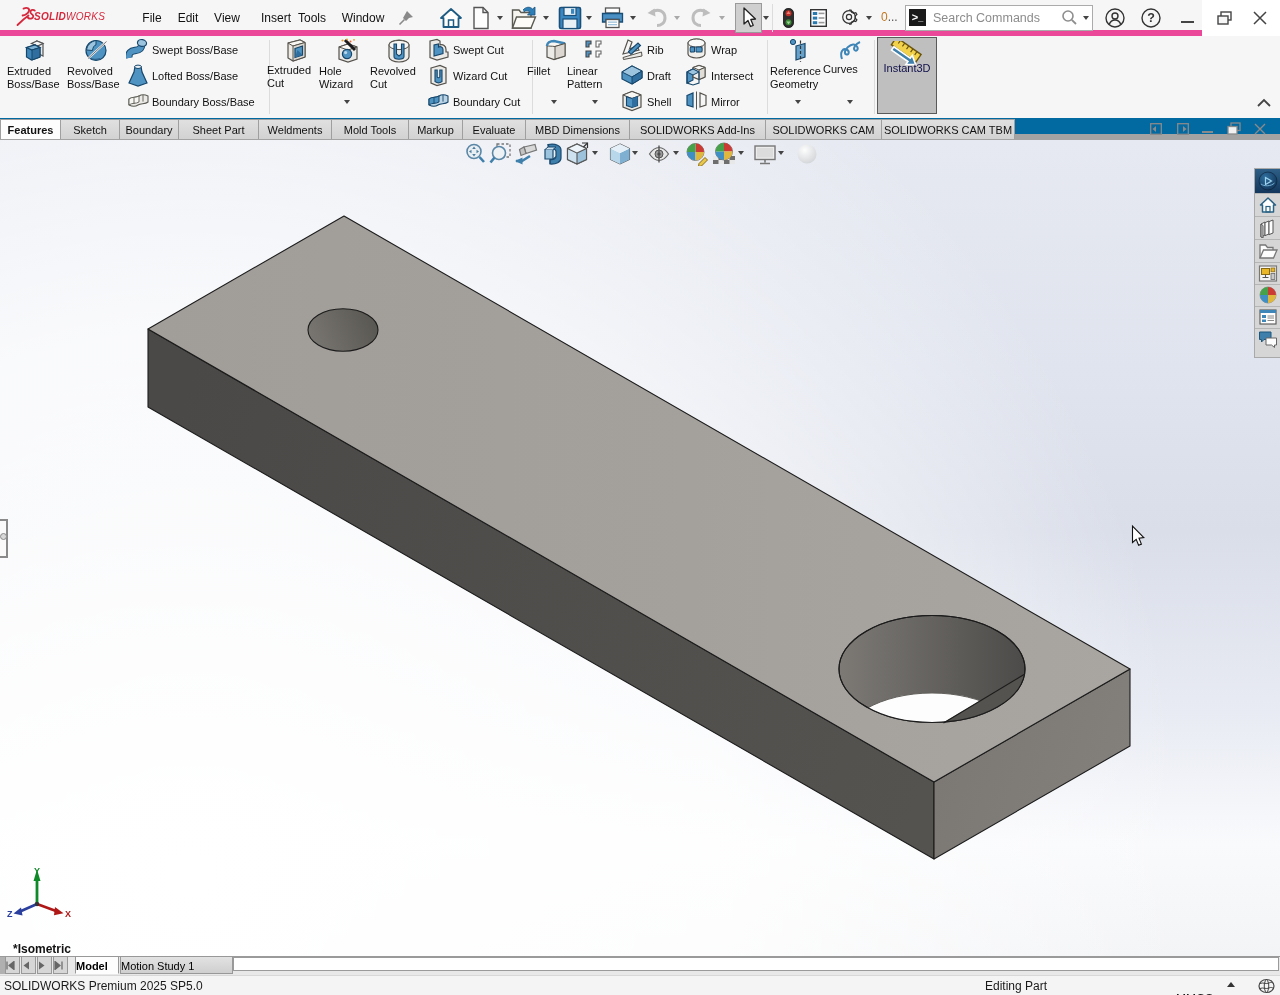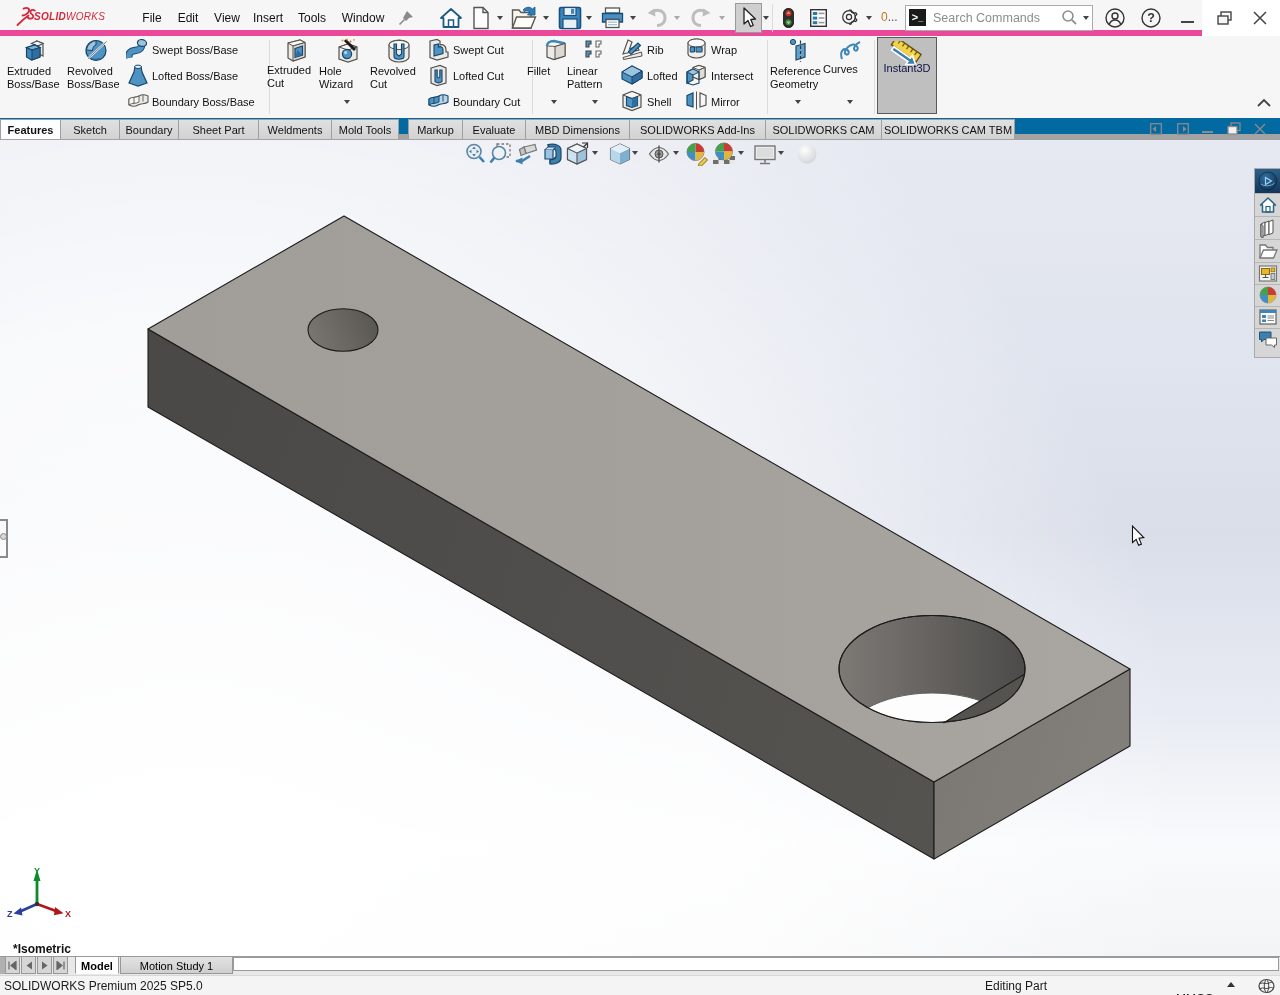--- a/index.html
+++ b/index.html
@@ -13,37 +13,37 @@
 .sm span{vertical-align:middle}
 .caret{position:absolute;width:0;height:0;border-left:3.5px solid transparent;border-right:3.5px solid transparent;border-top:4px solid #444}
 #tabrow{position:absolute;left:0;top:118px;width:1280px;height:22px;background:#0369a1;border-bottom:6px solid #a3a3a3}
 .tab{position:absolute;top:1px;height:20px;line-height:20px;font-size:11px;color:#111;text-align:center;background:linear-gradient(#e0e0e0,#d2d2d2);border:1px solid #9f9f9f;border-bottom:none}
 .tab.active{background:#fdfdfd;font-weight:bold;z-index:2}
 #viewport{position:absolute;left:0;top:140px;width:1280px;height:818px;background:
  radial-gradient(120% 190% at 15% 90%, #ffffff 0%, rgba(255,255,255,0.82) 35%, rgba(255,255,255,0) 65%),
  linear-gradient(to bottom,#e6e9f1 0%,#e0e4ee 28%,#dadee9 48%,#e8ebf3 70%,#f9fafc 86%,#f3f4f6 100%)}
 #statusbar{position:absolute;left:0;top:975px;width:1280px;height:20px;background:#f4f4f4;border-top:1px solid #d8d8d8;font-size:12px;color:#1a1a1a}
 #bottombar{position:absolute;left:0;top:956px;width:1280px;height:19px;background:#e8e8e8}
-.btab{position:absolute;top:0;height:18px;line-height:18px;font-size:11px;text-align:center;border:1px solid #989898}
+.btab{position:absolute;top:0;height:18px;line-height:18px;font-size:11px;border:1px solid #989898}
 </style></head><body>
 
 <div id="titlebar">
  <svg class="abs" style="left:4px;top:4px" width="200" height="24" viewBox="0 0 200 24">
   <g fill="none" stroke="#d5283c" stroke-width="1.8" stroke-linecap="round">
    <path d="M13.5 21 C 17 17.5, 19.5 15, 24.5 11.5"></path>
    <path d="M19.5 4.6 C 23.5 3, 26 4.6, 24.8 7.3 C 23.7 9.8, 21.2 11, 18.6 11.5"></path>
    <path d="M30.8 6.6 C 29.3 5.2, 26.8 5.8, 26.4 7.7 C 26.1 9.2, 27.6 10, 28.6 10.9 C 29.7 11.9, 29.4 13.7, 27.8 14.3 C 26 15, 24.2 14.4, 23.5 13"></path>
   </g>
   <text x="30" y="16" font-size="10" font-style="italic" font-weight="bold" letter-spacing="0.3" fill="#d5283c" font-family="Liberation Sans">SOLID</text>
   <text x="62" y="16" font-size="10" font-style="italic" letter-spacing="0.3" fill="#d5283c" font-family="Liberation Sans">WORKS</text>
  </svg>
  <div class="menu" style="left:137px;width:30px">File</div>
  <div class="menu" style="left:172px;width:32px">Edit</div>
  <div class="menu" style="left:209px;width:36px">View</div>
- <div class="menu" style="left:248px;width:40px">Insert</div>
+ <div class="menu" style="left:256px;width:40px">Insert</div>
  <div class="menu" style="left:293px;width:38px">Tools</div>
  <div class="menu" style="left:336px;width:54px">Window</div>
  <svg class="abs" style="left:398px;top:10px" width="16" height="16" viewBox="0 0 16 16">
       <path d="M9 1 L15 7 L11 8 L8 11 L5 8 Z" fill="#8a8a8a"></path>
       <path d="M6.5 9.5 L1.5 14.5" stroke="#8a8a8a" stroke-width="1.6"></path>
     </svg>
 </div>
 
 <svg class="abs" style="left:439px;top:7px" width="24" height="22" viewBox="0 0 24 22">
  <path d="M12 2 L22 11 L19.5 11 L19.5 20 L4.5 20 L4.5 11 L2 11 Z" fill="#ffffff" stroke="#1d5b83" stroke-width="1.8" stroke-linejoin="round"></path>
@@ -223,21 +223,21 @@
     </div>
 <svg class="abs" style="left:427px;top:2px" width="23" height="23" viewBox="0 0 23 23">
  <path d="M3 3 L10 1.5 L13 3 L13 7 C 16 6, 19 8, 19 11.5 L 19 14 L 21 14 L 21 19 L 10 22 L 3 19.5 Z" fill="#eceae6" stroke="#55524c" stroke-width="1.2"></path>
  <path d="M7 7 L7 18 L16 15.5 L16 11.5 C 16 9, 13.5 8, 11.5 9 L 11.5 6 Z" fill="#4f93c2" stroke="#16466b" stroke-width="1.1"></path>
 </svg>
 <div class="sm" style="left:453px;top:2px"><span>Swept Cut</span></div>
 <svg class="abs" style="left:427px;top:28px" width="23" height="23" viewBox="0 0 23 23">
  <path d="M4 4 L13 1.5 L19 4 L19 19 L10 21.5 L4 19 Z" fill="#eceae6" stroke="#55524c" stroke-width="1.2"></path>
  <path d="M8 6 L8 17.5 C 10 19, 13 19, 15 17.5 L 15 6 L 12.8 6 L 12.8 13 C 12 14, 10.8 14, 10.2 13 L 10.2 6 Z" fill="#4f93c2" stroke="#16466b" stroke-width="1.1"></path>
 </svg>
-<div class="sm" style="left:453px;top:28px"><span>Lofted Cut</span></div>
+<div class="sm" style="left:453px;top:28px"><span>Wizard Cut</span></div>
 <svg class="abs" style="left:427px;top:54px" width="23" height="21" viewBox="0 0 23 21">
  <path d="M2 9 C 5 6.5, 9 8, 12 6 C 15 4, 18 4.5, 21 6 L 21 12 C 18 14.5, 14 13, 11 15 C 8 17, 5 16.5, 2 15 Z" fill="#bad4e6" stroke="#16466b" stroke-width="1.1"></path>
  <path d="M2 9 C 5 6.5, 9 8, 12 6 L 12 12 C 9 14, 5 12.5, 2 15 Z" fill="#4f93c2" stroke="#16466b" stroke-width="1"></path>
  <path d="M7 7.6 L7 13.8 M16 5 L16 11.6" stroke="#16466b" stroke-width="0.9"></path>
 </svg>
 <div class="sm" style="left:453px;top:54px"><span>Boundary Cut</span></div>
 <div class="caret" style="left:344px;top:64px"></div>
 
 <div class="bi" style="left:527px">
       <svg width="26" height="26" viewBox="0 0 26 26">
@@ -266,21 +266,21 @@
  <path d="M2 17 L7 3 L11 5 L8.5 12 L16 9 L18 13 Z" fill="none" stroke="#55524c" stroke-width="1.2"></path>
  <path d="M7.5 14.5 L17 6 L19.5 8.5 L10 17.5 Z" fill="#4f93c2" stroke="#16466b" stroke-width="1.1"></path>
  <path d="M2 20.5 L20.5 15 L21 19 L2.5 22.5 Z" fill="#eceae6" stroke="#55524c" stroke-width="1"></path>
 </svg>
 <div class="sm" style="left:647px;top:2px"><span>Rib</span></div>
 <svg class="abs" style="left:620px;top:28px" width="24" height="22" viewBox="0 0 24 22">
  <path d="M2 8 L12 2 L22 7 L22 14 L12 20 L2 15 Z" fill="#4f93c2" stroke="#16466b" stroke-width="1.2"></path>
  <path d="M2 8 L12 2 L22 7 L12 13 Z" fill="#9cc4de" stroke="#16466b" stroke-width="1"></path>
  <path d="M12 13 L22 7 L22 14 L12 20 Z" fill="#2f6e9e" stroke="#16466b" stroke-width="1"></path>
 </svg>
-<div class="sm" style="left:647px;top:28px"><span>Lofted</span></div>
+<div class="sm" style="left:647px;top:28px"><span>Draft</span></div>
 <svg class="abs" style="left:620px;top:53px" width="24" height="24" viewBox="0 0 24 24">
  <path d="M3 6 L12 2.5 L21 6 L21 18 L12 21.5 L3 18 Z" fill="#eceae6" stroke="#55524c" stroke-width="1.2"></path>
  <path d="M3 6 L12 2.5 L21 6 L12 9.5 Z" fill="#f8f7f3" stroke="#55524c" stroke-width="1"></path>
  <path d="M6.5 7.8 L12 9.5 L17.5 7.8 L17.5 16.5 L12 18.5 L6.5 16.5 Z" fill="#4f93c2" stroke="#16466b" stroke-width="1.1"></path>
  <path d="M12 9.5 L17.5 7.8 L17.5 16.5 L12 18.5 Z" fill="#2f6e9e"></path>
 </svg>
 <div class="sm" style="left:647px;top:54px"><span>Shell</span></div>
 <svg class="abs" style="left:685px;top:1px" width="23" height="23" viewBox="0 0 23 23">
  <path d="M3 6 C 3 3.8, 6.8 2, 11.5 2 C 16.2 2, 20 3.8, 20 6 L 20 17 C 20 19.2, 16.2 21, 11.5 21 C 6.8 21, 3 19.2, 3 17 Z" fill="#f1efec" stroke="#55524c" stroke-width="1.2"></path>
  <ellipse cx="11.5" cy="6" rx="8.5" ry="4" fill="#fafaf8" stroke="#55524c" stroke-width="1"></ellipse>
@@ -340,21 +340,21 @@
       <path d="M2 8 L8 2 L14 8" fill="none" stroke="#444" stroke-width="1.8"></path>
     </svg>
 </div>
 
 <div id="tabrow">
  <div class="tab active" style="left:0px;width:61px">Features</div>
  <div class="tab" style="left:60px;width:60px">Sketch</div>
  <div class="tab" style="left:119px;width:60px">Boundary</div>
  <div class="tab" style="left:178px;width:81px">Sheet Part</div>
  <div class="tab" style="left:258px;width:74px">Weldments</div>
- <div class="tab" style="left:331px;width:68px">Mold Tools</div>
+ <div class="tab" style="left:331px;width:78px">Mold Tools</div>
  <div class="tab" style="left:408px;width:55px">Markup</div>
  <div class="tab" style="left:462px;width:64px">Evaluate</div>
  <div class="tab" style="left:525px;width:105px">MBD Dimensions</div>
  <div class="tab" style="left:629px;width:137px">SOLIDWORKS Add-Ins</div>
  <div class="tab" style="left:765px;width:117px">SOLIDWORKS CAM</div>
  <div class="tab" style="left:881px;width:134px">SOLIDWORKS CAM TBM</div>
  <svg class="abs" style="left:1150px;top:5px" width="12" height="12" viewBox="0 0 12 12">
       <rect x="0.7" y="0.7" width="10.6" height="10.6" fill="none" stroke="#8a8a8a" stroke-width="1.3"></rect>
       <path d="M6 3 L2.5 6 L6 9 Z" fill="#8a8a8a"></path>
     </svg>

